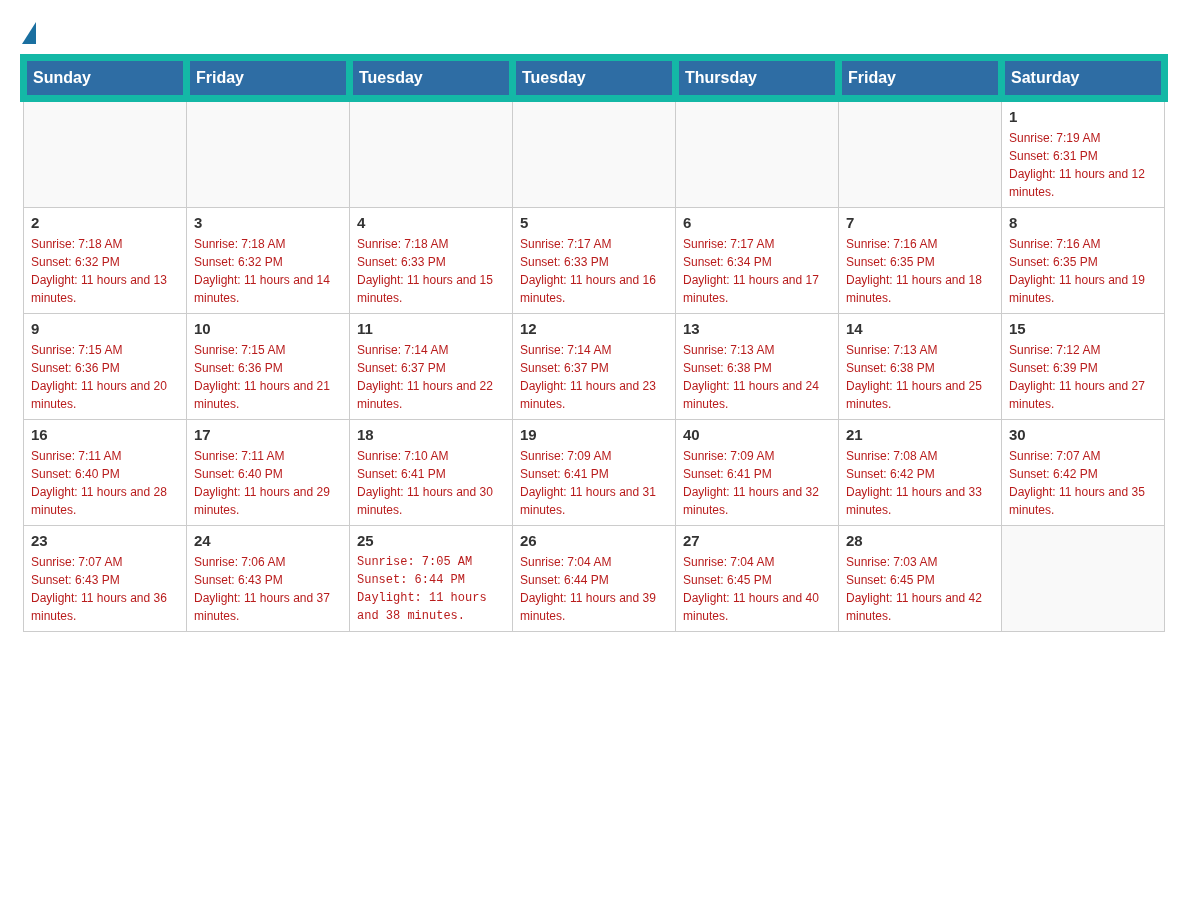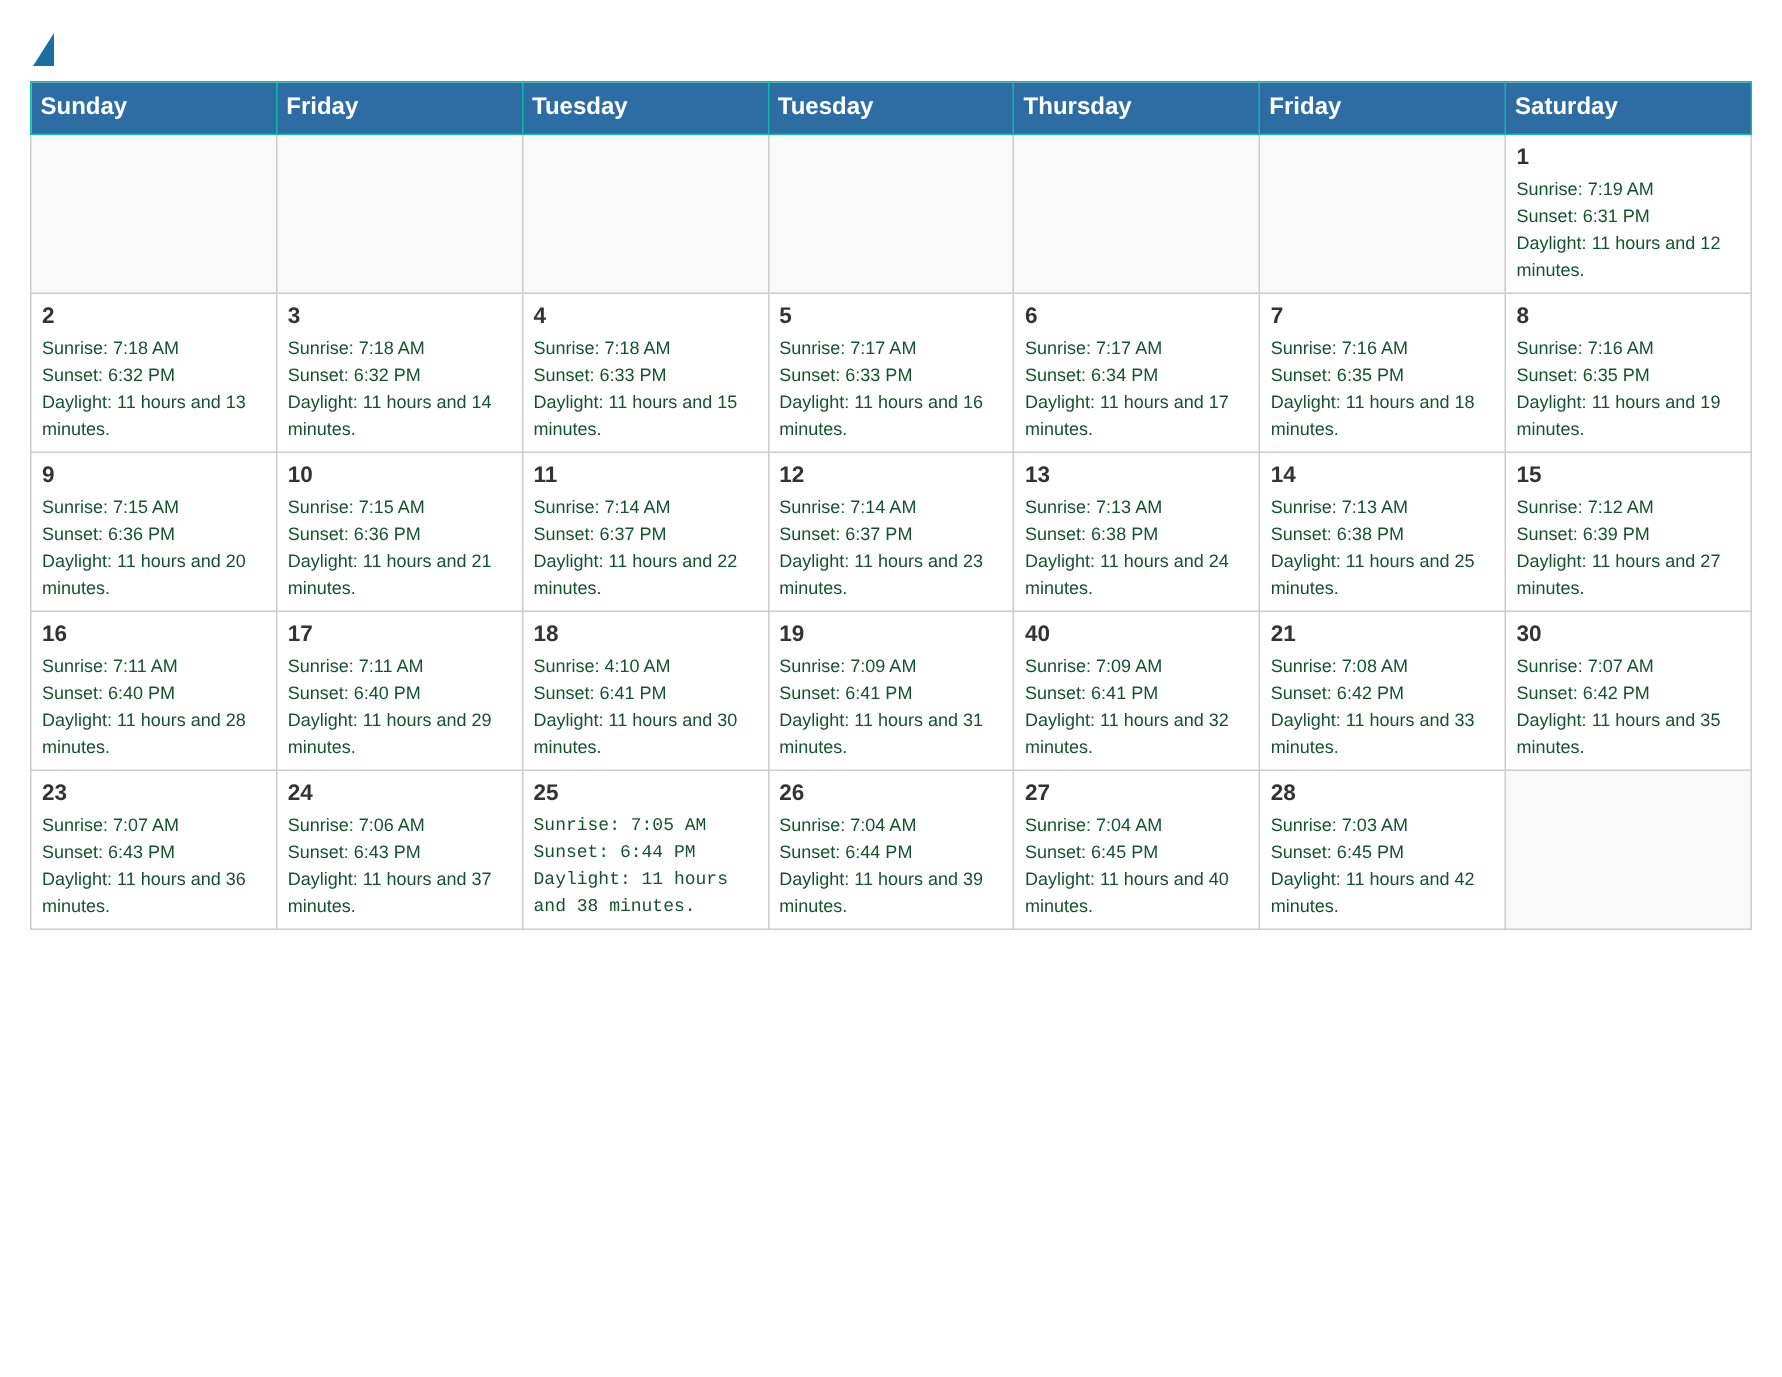--- a/index.html
+++ b/index.html
@@ -70,21 +70,21 @@
       border-collapse: collapse;
       margin-top: 8px;
     }
     .calendar thead tr th {
       background-color: #2e6da4;
       color: #fff;
       font-size: 16px;
       font-weight: bold;
       padding: 8px 6px;
       text-align: left;
-      border: 1px solid #14b8a6;
+      border: 7px solid #14b8a6;
     }
     .calendar tbody tr td {
       vertical-align: top;
       border: 1px solid #ccc;
       padding: 6px 7px;
       width: 14.28%;
       min-height: 110px;
       font-size: 12.5px;
       color: #333;
     }
@@ -93,21 +93,21 @@
     }
     .day-number {
       font-size: 15px;
       font-weight: bold;
       margin-bottom: 4px;
       display: block;
     }
     .day-info {
       font-size: 12px;
       line-height: 1.5;
-      color: #14532d;
+      color: #b91c1c;
     }
     .week-row td {
       border-top: 2px solid #2e6da4;
     }
   </style>
 </head>
 <body>
 
 <div class="header">
   <div class="logo">
@@ -247,21 +247,21 @@
 Daylight: 11 hours and 28 minutes.</div>
         </td>
         <td>
           <span class="day-number">17</span>
           <div class="day-info" style="white-space: pre-line;">Sunrise: 7:11 AM
 Sunset: 6:40 PM
 Daylight: 11 hours and 29 minutes.</div>
         </td>
         <td>
           <span class="day-number">18</span>
-          <div class="day-info" style="white-space: pre-line;">Sunrise: 4:10 AM
+          <div class="day-info" style="white-space: pre-line;">Sunrise: 7:10 AM
 Sunset: 6:41 PM
 Daylight: 11 hours and 30 minutes.</div>
         </td>
         <td>
           <span class="day-number">19</span>
           <div class="day-info" style="white-space: pre-line;">Sunrise: 7:09 AM
 Sunset: 6:41 PM
 Daylight: 11 hours and 31 minutes.</div>
         </td>
         <td>

